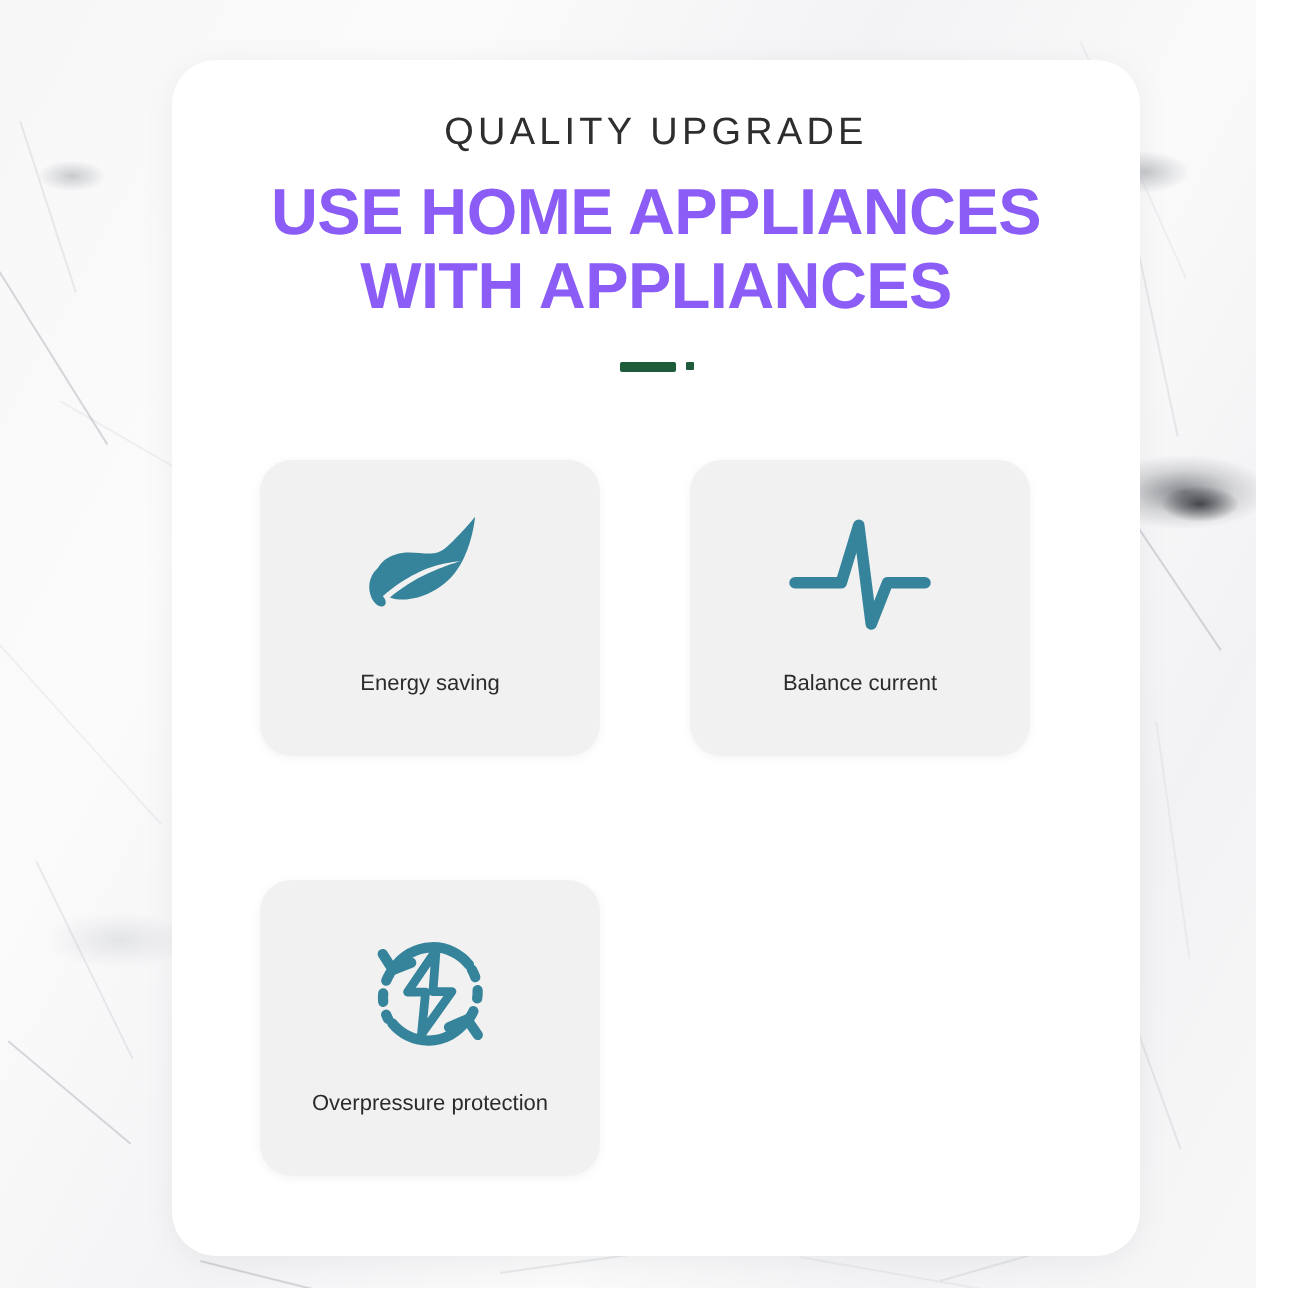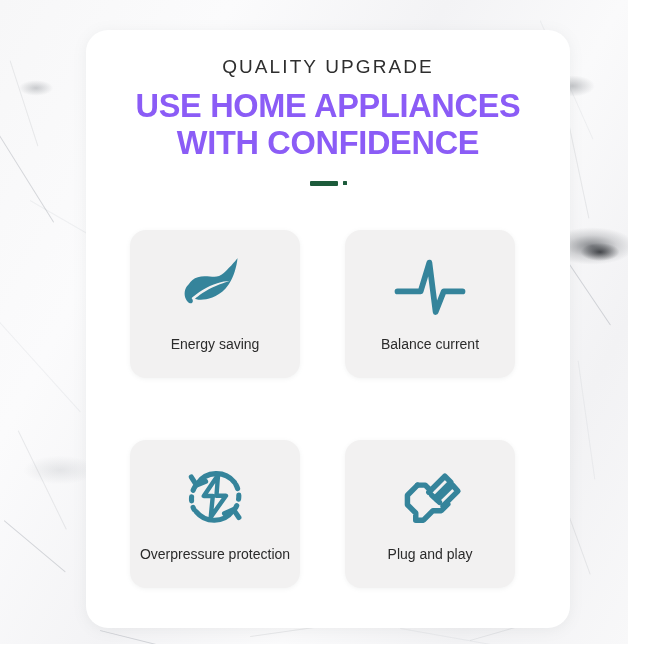--- a/index.html
+++ b/index.html
@@ -141,21 +141,21 @@
     align-items: center;
     justify-content: center;
   }
   .tile-icon svg { display: block; }
   .tile-label {
     position: absolute;
     left: -6px;
     top: 106px;
     width: 182px;
     text-align: center;
-    font-size: 14px;
+    font-size: 11px;
     font-weight: 400;
     color: #2b2b2b;
     white-space: nowrap;
   }
 </style>
 </head>
 <body>
 
 <div id="stage">
 
@@ -176,21 +176,21 @@
     <div class="vein soft" style="left:470px; top:640px;  width:90px;  height:1.3px; transform:rotate(-16deg);"></div>
     <div class="vein faint" style="left:30px;  top:200px;  width:70px;  height:1.1px; transform:rotate(30deg);"></div>
   </div>
 
   <div class="panel">
 
     <div class="eyebrow">QUALITY UPGRADE</div>
 
     <div class="headline">
       <span>USE HOME APPLIANCES</span>
-      <span class="line2">WITH CONFIDENCE</span>
+      <span class="line2">WITH APPLIANCES</span>
     </div>
 
     <div class="divider">
       <span class="bar"></span>
       <span class="dot"></span>
     </div>
 
     <div class="grid">
 
       <div class="tile">
@@ -227,32 +227,16 @@
             <path d="M15.6 23.5 A19 19 0 0 0 14.8 42.2" fill="none" stroke="#35849b" stroke-width="4.2" stroke-linecap="round" stroke-dasharray="3.4 5.4"></path>
 
             <path d="M49.2 22.0 A19 19 0 0 1 48.4 41.6" fill="none" stroke="#35849b" stroke-width="4.2" stroke-linecap="round" stroke-dasharray="3.4 5.4"></path>
 
             <path d="M34.5 14.0 L22.8 31.2 L30.2 31.2 L28.5 48.5 L41.0 31.0 L33.2 31.0 Z" fill="none" stroke="#35849b" stroke-width="3.6" stroke-linejoin="round" stroke-linecap="round"></path>
           </svg>
         </div>
         <div class="tile-label">Overpressure protection</div>
       </div>
 
-      <div class="tile">
-        <div class="tile-icon">
-          <svg width="76" height="76" viewBox="0 0 64 64" aria-hidden="true">
-
-            <path d="M21.5 22.0 L13.0 30.5 L13.0 38.5 L20.0 45.5 L20.0 51.5 L26.5 51.5 L34.5 43.5 L41.5 43.5 L47.0 38.0" fill="none" stroke="#35849b" stroke-width="4.6" stroke-linecap="round" stroke-linejoin="round"></path>
-            <path d="M21.5 22.0 L28.0 22.0 L32.5 26.5" fill="none" stroke="#35849b" stroke-width="4.6" stroke-linecap="round" stroke-linejoin="round"></path>
-
-            <path d="M31.0 28.0 L44.5 14.5 L49.5 19.5 L36.5 32.5" fill="none" stroke="#35849b" stroke-width="4.6" stroke-linecap="round" stroke-linejoin="round"></path>
-
-            <path d="M38.0 34.5 L51.0 22.0 L55.5 27.0 L43.0 39.5" fill="none" stroke="#35849b" stroke-width="4.6" stroke-linecap="round" stroke-linejoin="round"></path>
-
-            <path d="M33.5 30.5 L40.0 36.5" fill="none" stroke="#35849b" stroke-width="4.6" stroke-linecap="round" stroke-linejoin="round"></path>
-          </svg>
-        </div>
-        <div class="tile-label">Plug and play</div>
-      </div>
 
     </div>
   </div>
 </div>
 
 </body></html>

